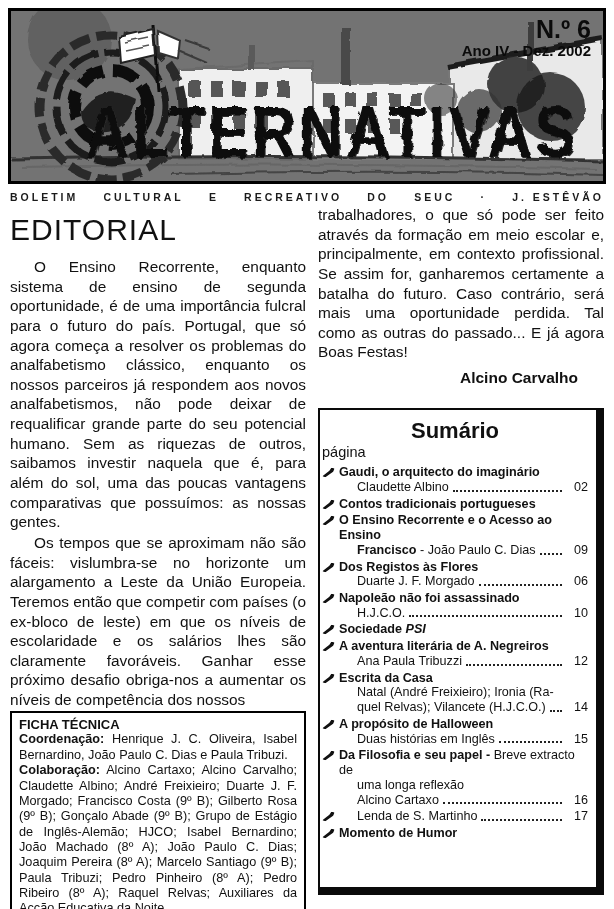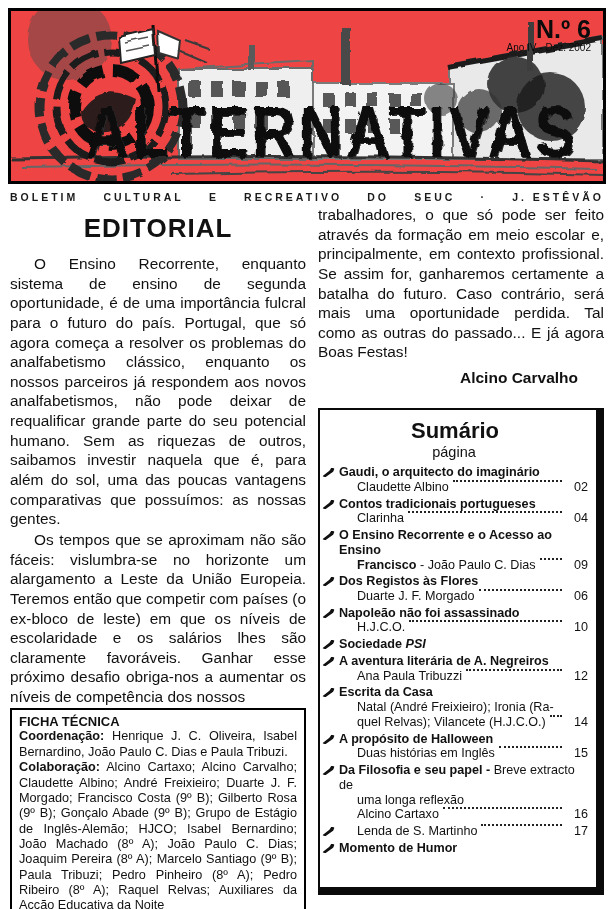--- a/index.html
+++ b/index.html
@@ -11,56 +11,56 @@
     -webkit-font-smoothing:antialiased;
     overflow:hidden;
   }
   .page { width:598px; height:893px; padding:8px; position:relative; }
 
   
   .banner {
     position:relative;
     width:592px; height:170px;
     border:3px solid #000;
-    background:#ef4444;
+    background:#737373;
     overflow:hidden;
   }
   .banner svg.art { position:absolute; inset:0; width:100%; height:100%; }
   .masthead-title {
     position:absolute; left:74px; top:86px;
     font-size:61px; font-weight:900; line-height:1;
     letter-spacing:3px; white-space:nowrap;
     color:#0a0a0a;
     transform:scaleY(1.18);
     transform-origin:top left;
     filter:url(#roughtext);
     text-shadow:1px 1px 0 #2a2a2a;
   }
   .issue {
     position:absolute; top:5px; right:12px; text-align:right; z-index:3;
     color:#0b0b0b;
   }
   .issue-number { font-size:25px; font-weight:bold; line-height:1.05; }
-  .issue-date { font-size:10px; font-weight:normal; }
+  .issue-date { font-size:15px; font-weight:bold; }
 
   
   .subtitle {
     display:flex; justify-content:space-between; align-items:center;
     margin:7px 2px 2px 2px;
     font-weight:bold; font-size:10.5px; letter-spacing:3px;
     color:#1a1a1a;
   }
 
   
   .columns { display:flex; gap:12px; margin-top:2px; padding:0 2px; height:690px; }
   .col-left  { width:296px; flex:none; display:flex; flex-direction:column; }
   .col-right { flex:1; display:flex; flex-direction:column; }
 
   .editorial-title {
-    text-align:center; font-size:26px; font-weight:bold; letter-spacing:1px;
+    font-size:30px; font-weight:normal; letter-spacing:1px;
     margin:8px 0 10px 0;
   }
   .para {
     font-size:15.4px; line-height:1.275; text-align:justify;
     text-indent:24px; margin:0 0 1px 0;
   }
   .para.no-indent { text-indent:0; }
   .signature {
     text-align:right; font-weight:bold; font-size:15.5px;
     margin:6px 26px 0 0;
@@ -80,36 +80,36 @@
   
   .sumario-box {
     margin-top:21px; flex:1;
     border:2px solid #0a0a0a;
     border-right:8px solid #0a0a0a;
     border-bottom:8px solid #0a0a0a;
     padding:6px 8px 6px 2px;
     overflow:hidden;
   }
   .sumario-title { text-align:center; font-size:22px; font-weight:bold; margin:2px 0 0 0; }
-  .sumario-pagelabel { text-align:center; font-size:14.5px; margin:0 2px 5px 0; }
+  .sumario-pagelabel { text-align:left; font-size:14.5px; margin:0 2px 5px 0; }
 
   .toc-item { display:flex; margin-bottom:2px; font-size:12.6px; line-height:1.17; }
   .toc-icon { flex:none; width:17px; padding-top:3px; }
   .toc-icon::before {
     content:""; display:block; width:13px; height:9px; background:#111;
     clip-path:polygon(0 85%, 58% 32%, 76% 0, 100% 14%, 86% 46%, 22% 100%);
     transform:rotate(-6deg);
   }
   .toc-body { flex:1; min-width:0; }
   .toc-title { font-weight:bold; }
   .toc-title .t-reg { font-weight:normal; }
   .toc-title i { font-style:italic; }
   .toc-mid { padding-left:18px; }
   .toc-mid:empty { display:none; }
-  .toc-sub { display:flex; align-items:flex-start; padding-left:18px; }
+  .toc-sub { display:flex; align-items:flex-end; padding-left:18px; }
   .toc-sub .txt b { font-weight:bold; }
   .leader { flex:1; border-bottom:2px dotted #222; margin:0 4px 3px 4px; min-width:12px; }
   .pg { flex:none; width:22px; text-align:right; font-weight:normal; }
 </style>
 </head>
 <body>
 
 <div class="page">
 
   <div class="banner">
@@ -238,25 +238,20 @@
                 <span class="leader"></span>
                 <span class="pg">02</span>
               </div>
           </div>
         </div>
 
         <div class="toc-item">
           <span class="toc-icon"></span>
           <div class="toc-body">
             <div class="toc-title"><b>Contos tradicionais portugueses</b></div>
-            <div class="toc-sub">
-                <span class="txt">Clarinha</span>
-                <span class="leader"></span>
-                <span class="pg">04</span>
-              </div>
           </div>
         </div>
 
         <div class="toc-item">
           <span class="toc-icon"></span>
           <div class="toc-body">
             <div class="toc-title"><b>O Ensino Recorrente e o Acesso ao Ensino</b></div>
             <div class="toc-sub">
                 <span class="txt"><b>Francisco</b><span> - João Paulo C. Dias</span></span>
                 <span class="leader"></span>

